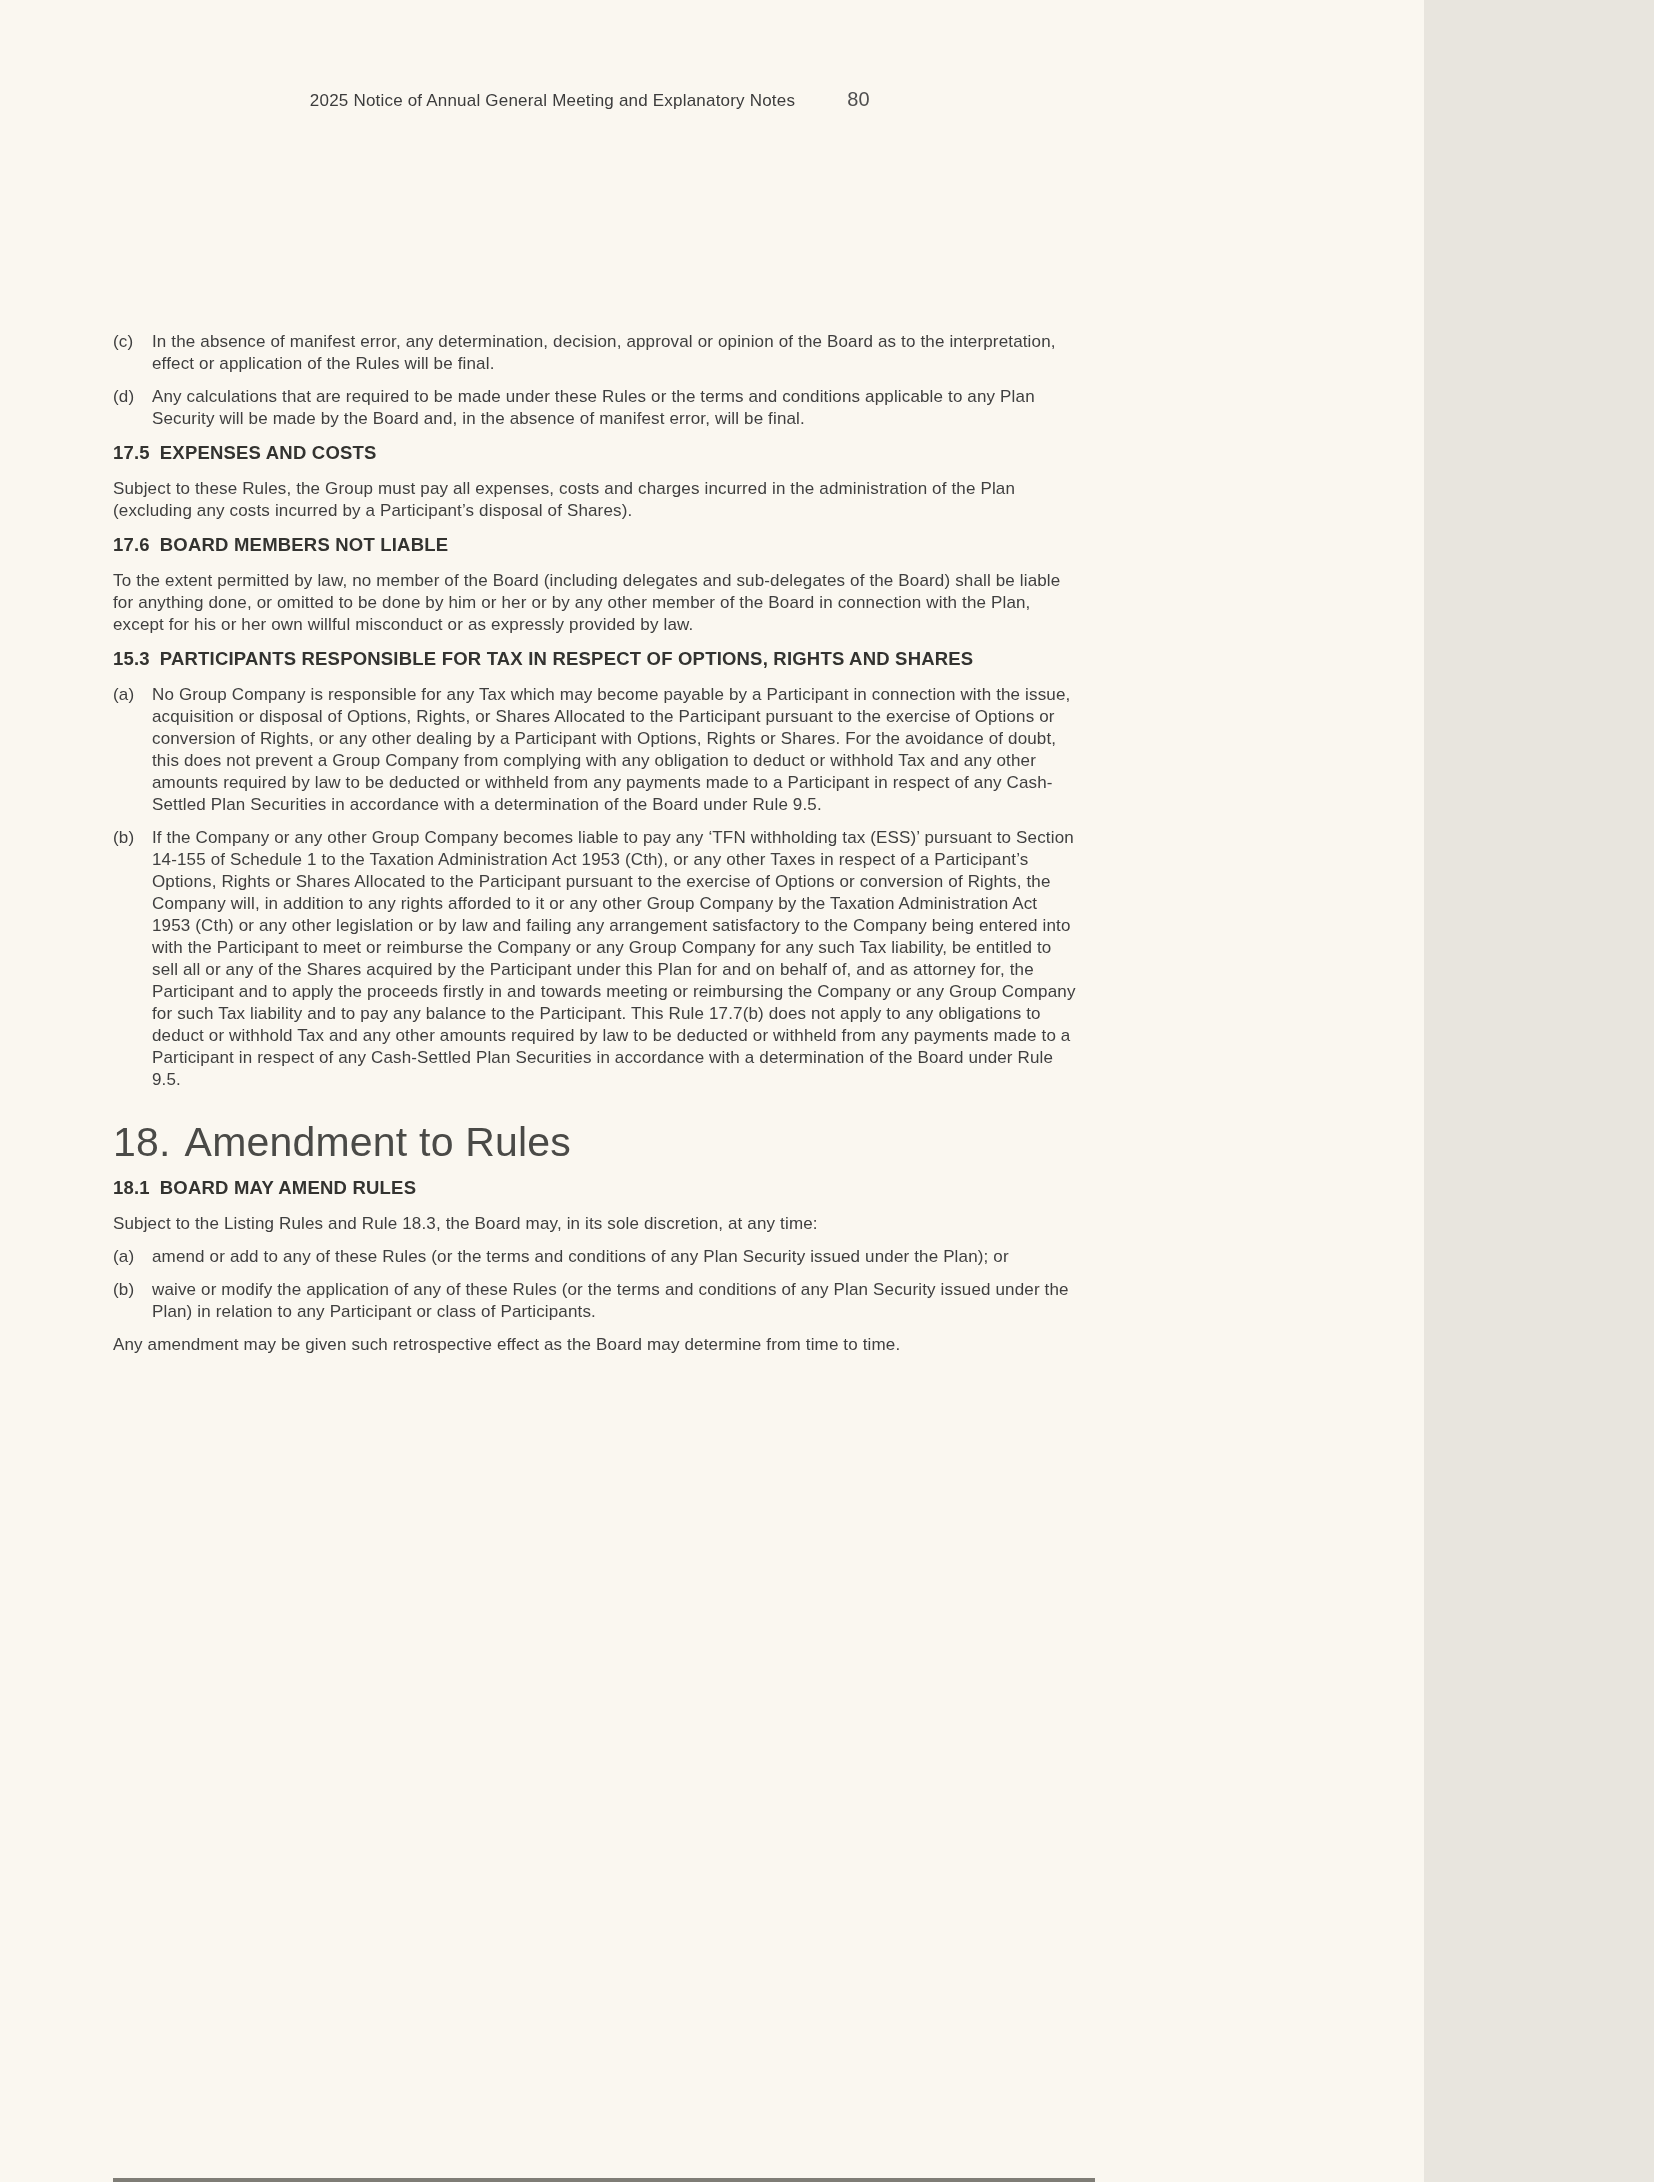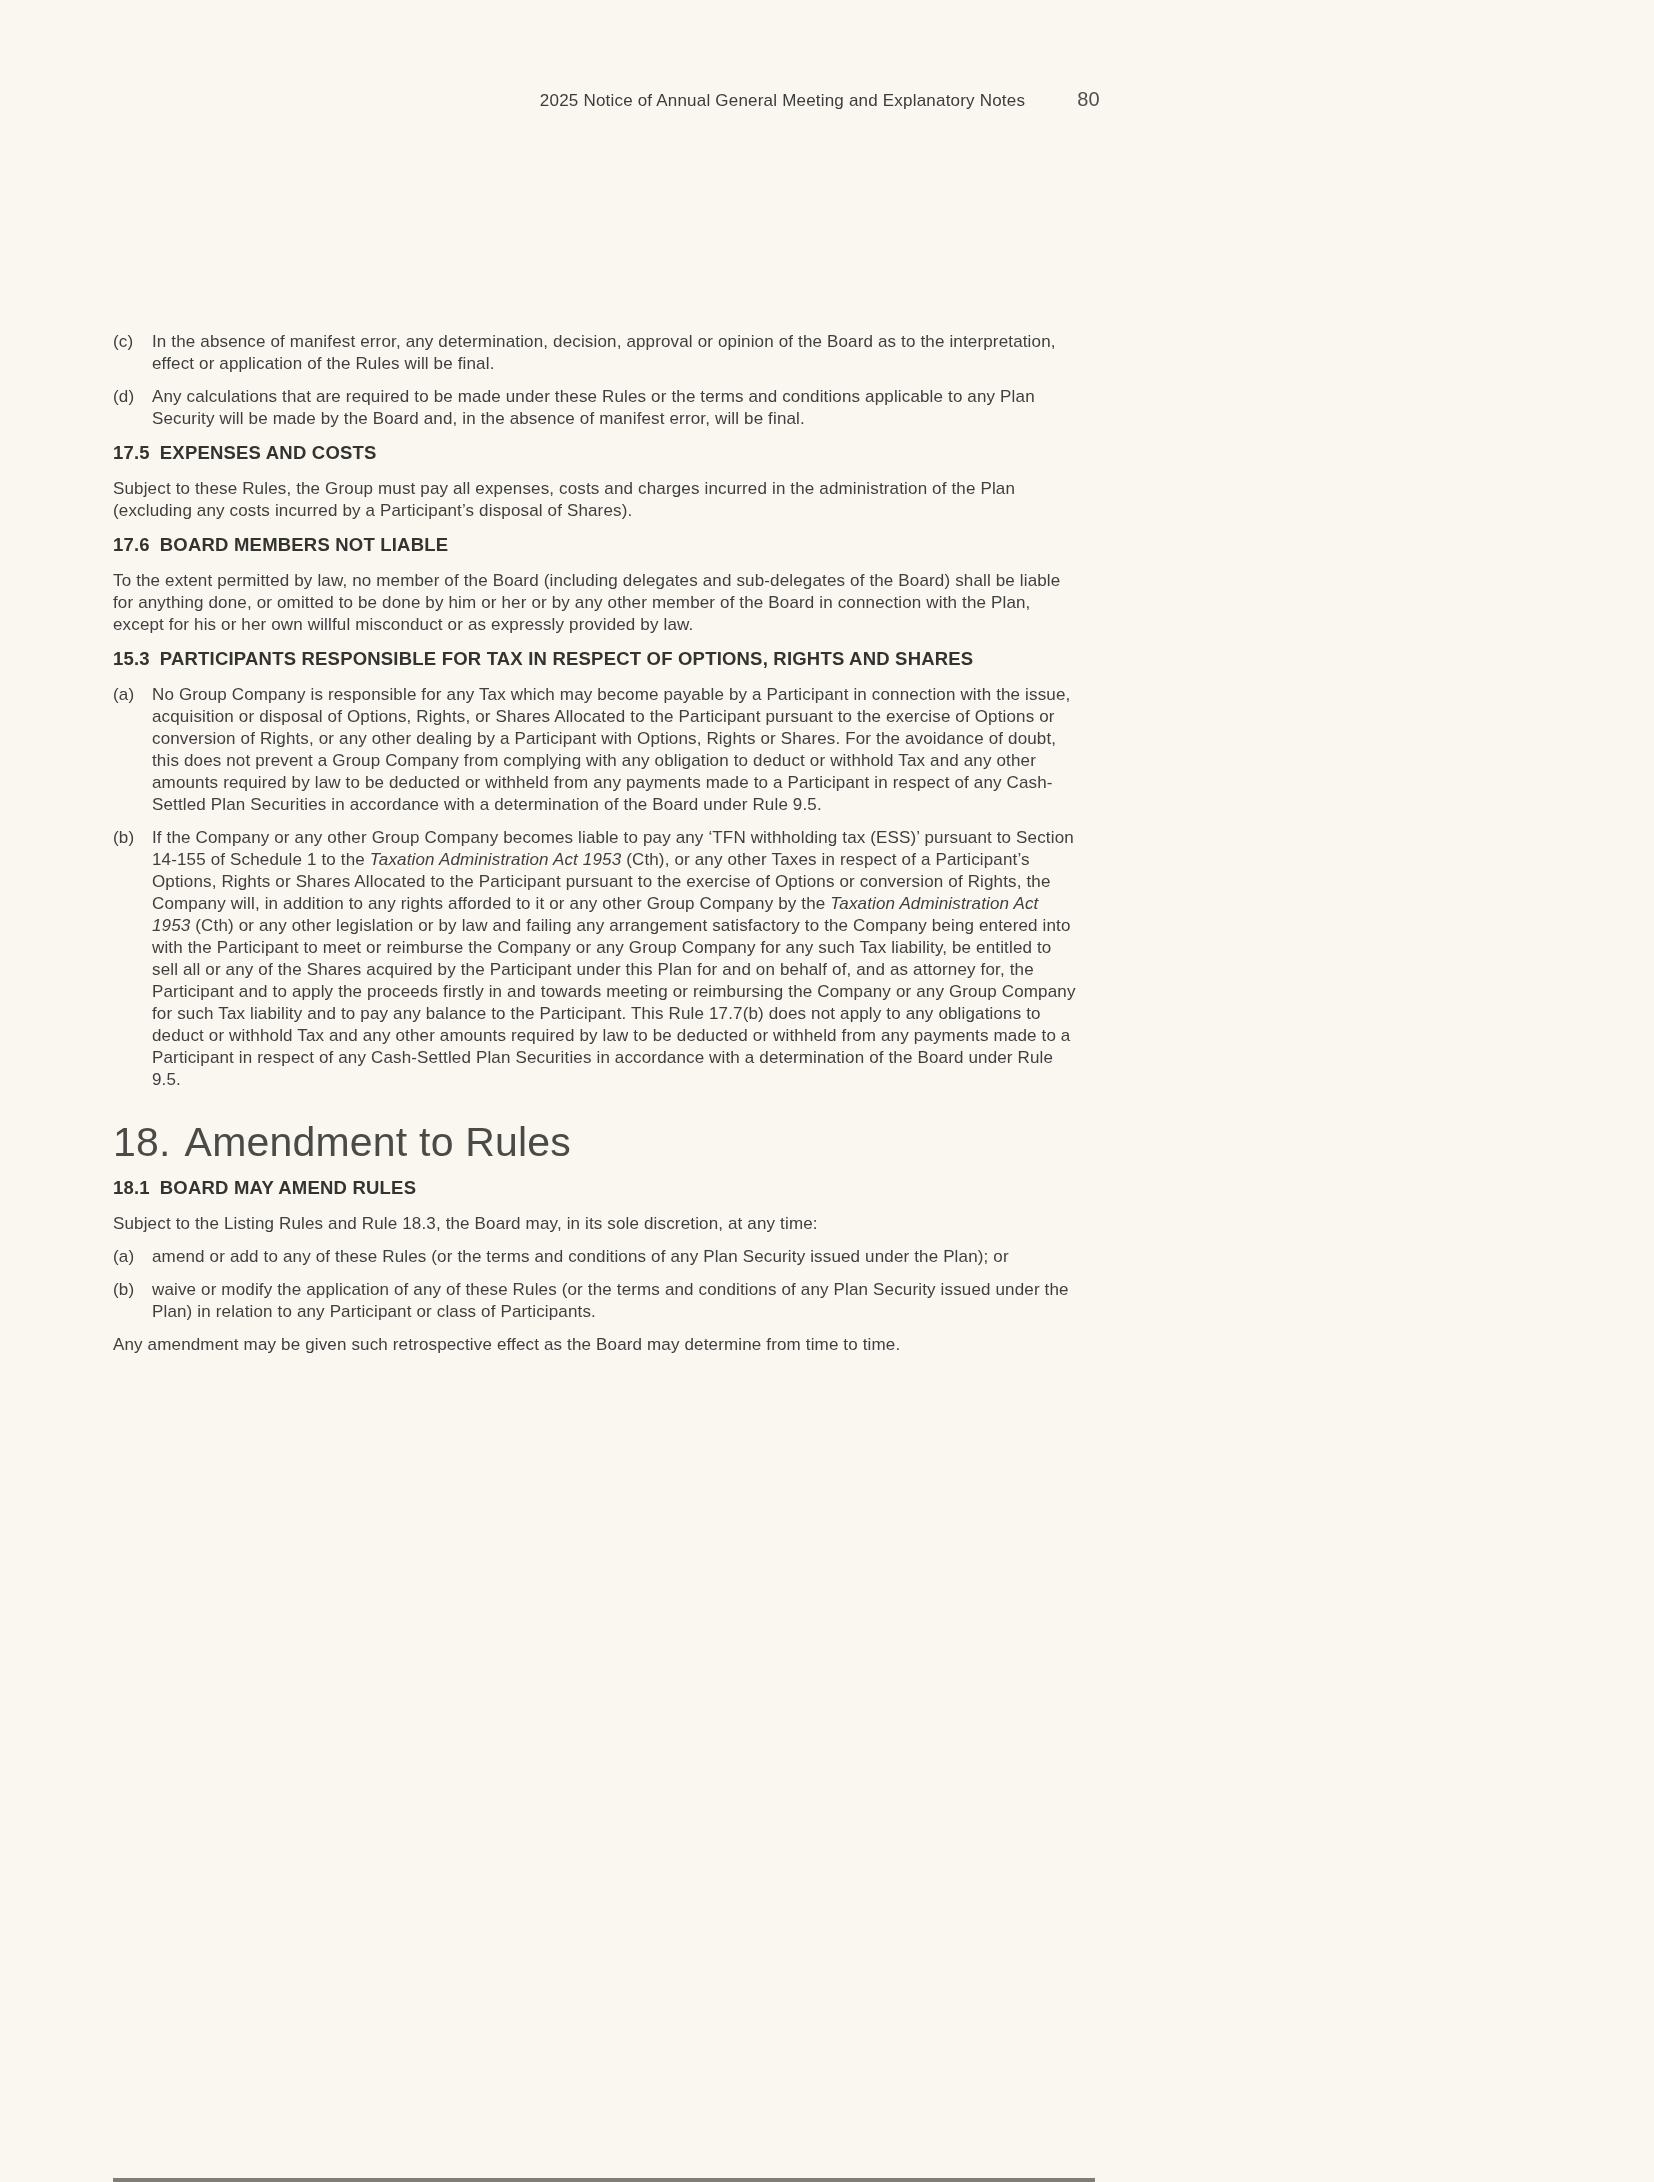--- a/index.html
+++ b/index.html
@@ -2,21 +2,21 @@
 <html><head>
 <meta charset="utf-8">
 <style>
   html, body {
     margin: 0;
     padding: 0;
     background: #e8e5de;
   }
   .page {
     position: relative;
-    width: 1654px;
+    width: 1424px;
     height: 2182px;
     background: #FAF7F0;
     overflow: hidden;
     font-family: "Liberation Sans", "DejaVu Sans", sans-serif;
     color: #3F3F3F;
   }
   .page-header {
     position: absolute;
     top: 88px;
     right: 554px;
@@ -73,21 +73,20 @@
     margin: 32px 0 15px 0;
     line-height: 38px;
   }
   h2.major-heading .h-num {
     margin-right: 14px;
   }
   p.para {
     margin: 0 0 11px 0;
   }
   .italic {
-    font-style: italic;
   }
   .page-bottom-edge {
     position: absolute;
     left: 113px;
     bottom: 0;
     width: 982px;
     height: 4px;
     background: #55544d;
     opacity: 0.75;
   }

